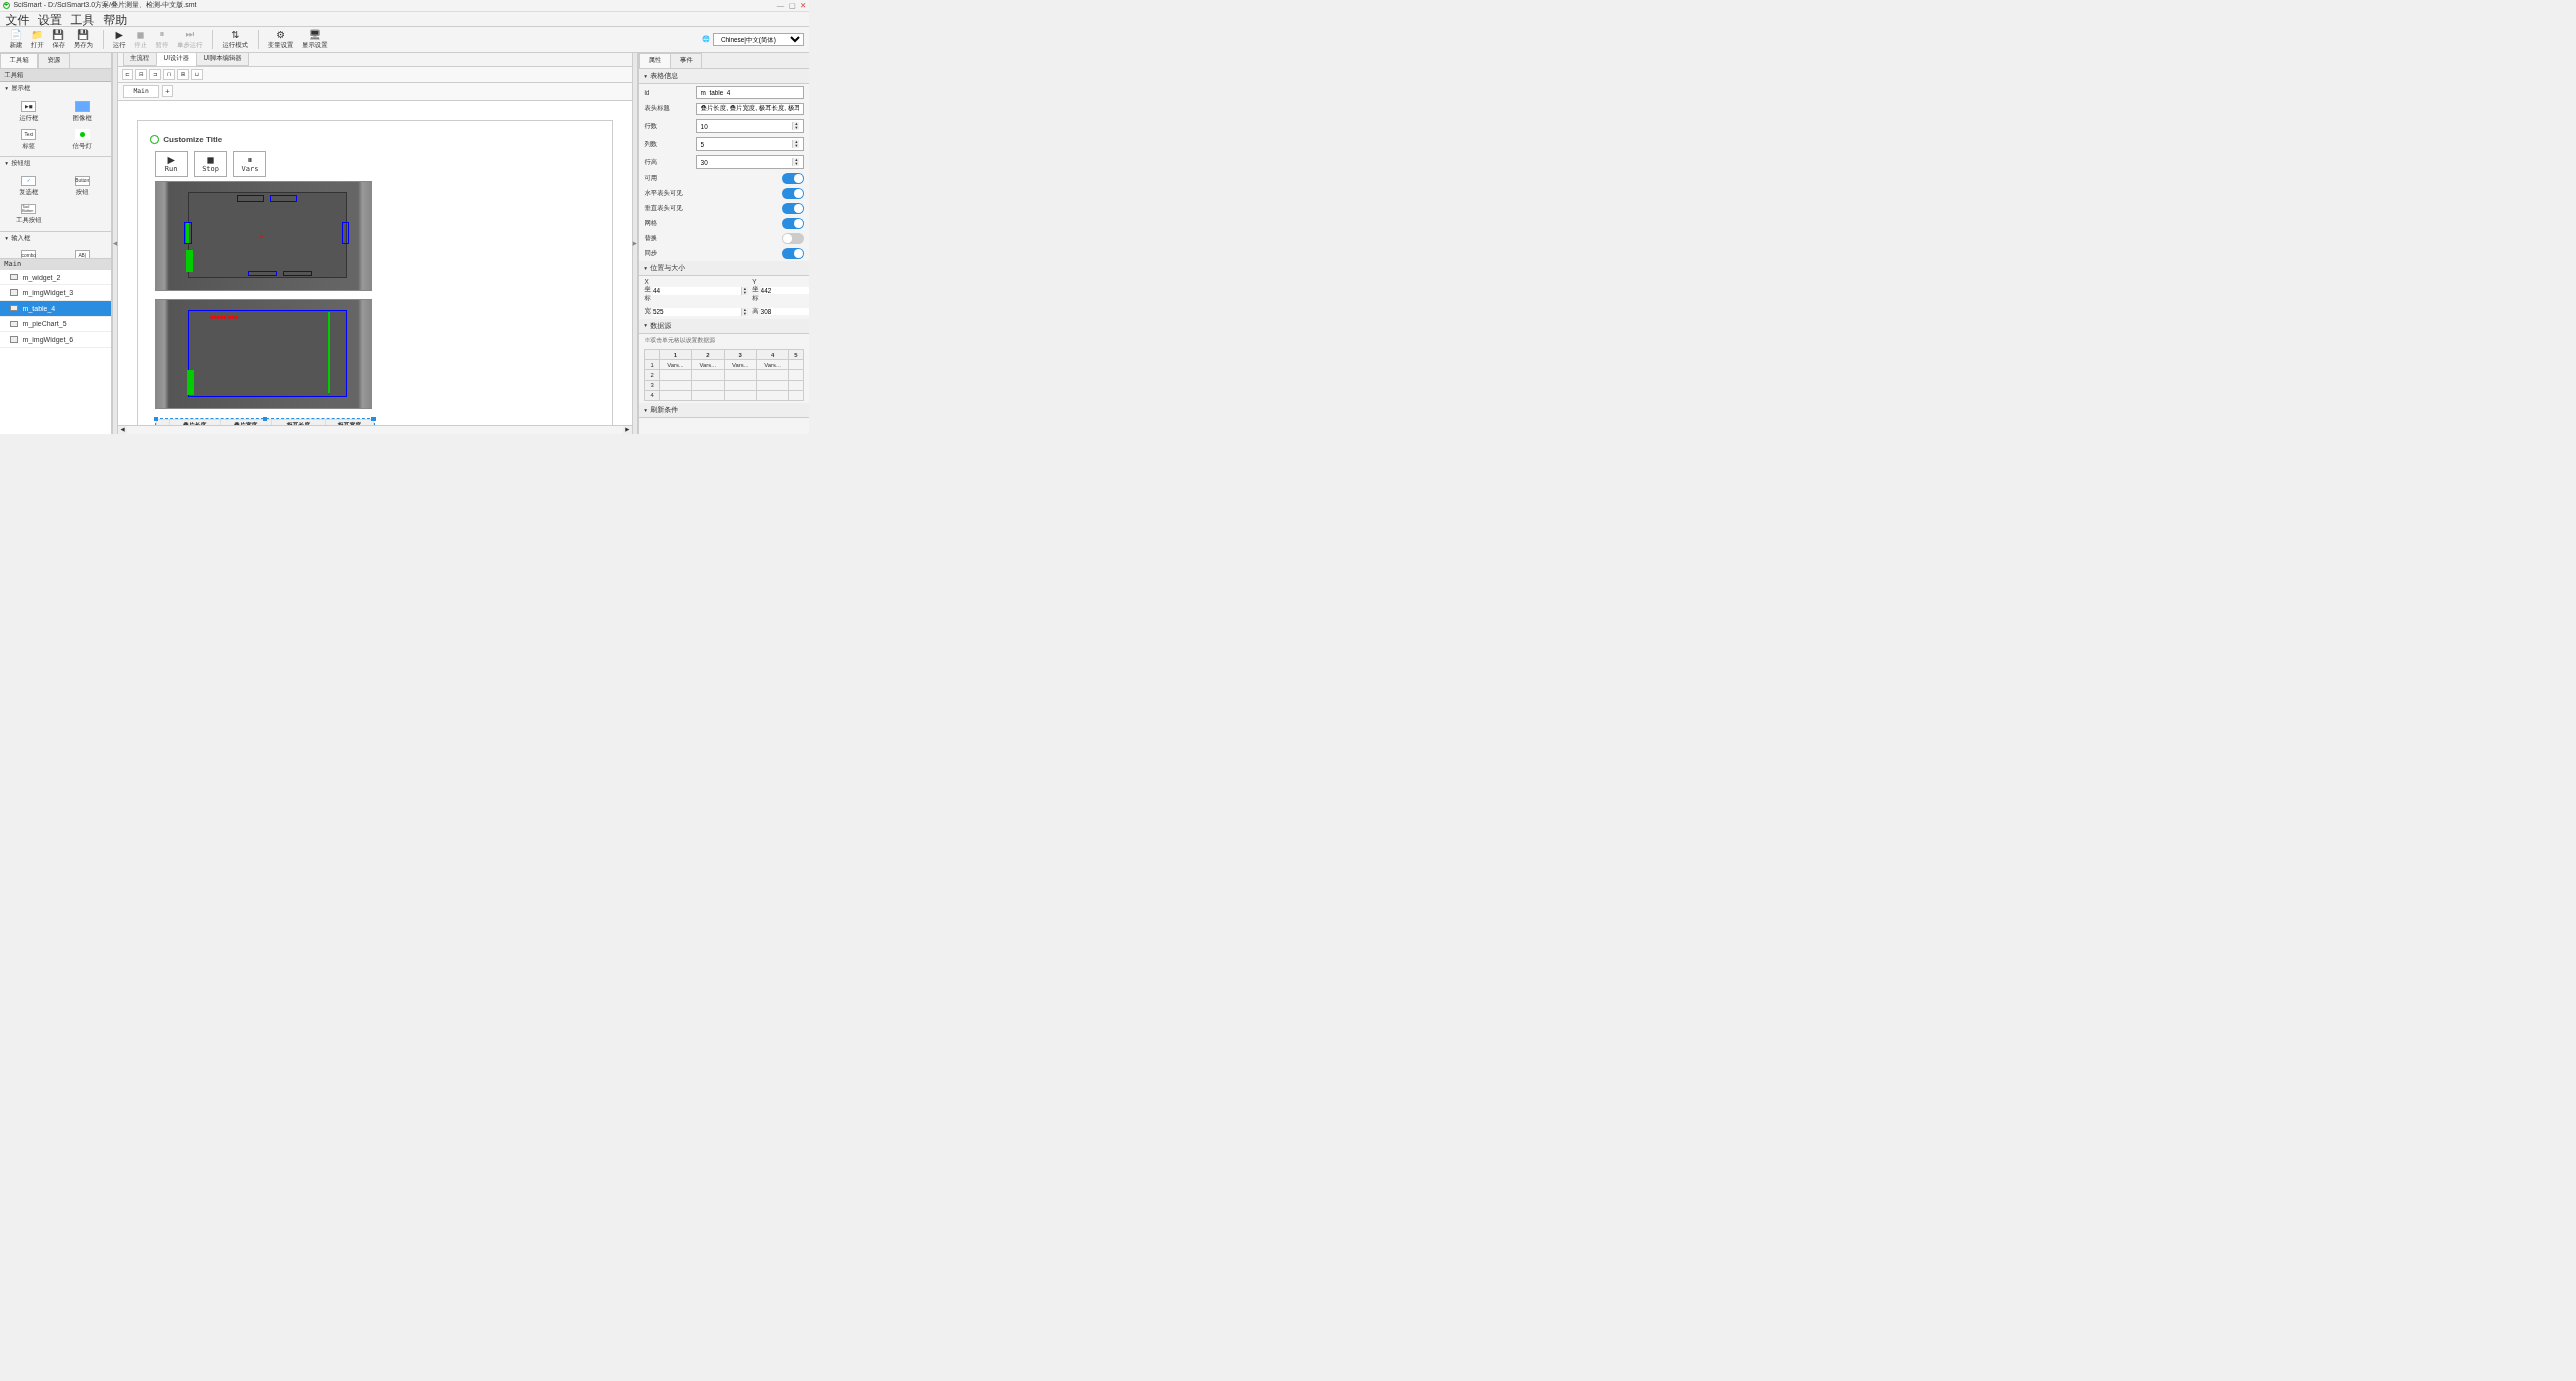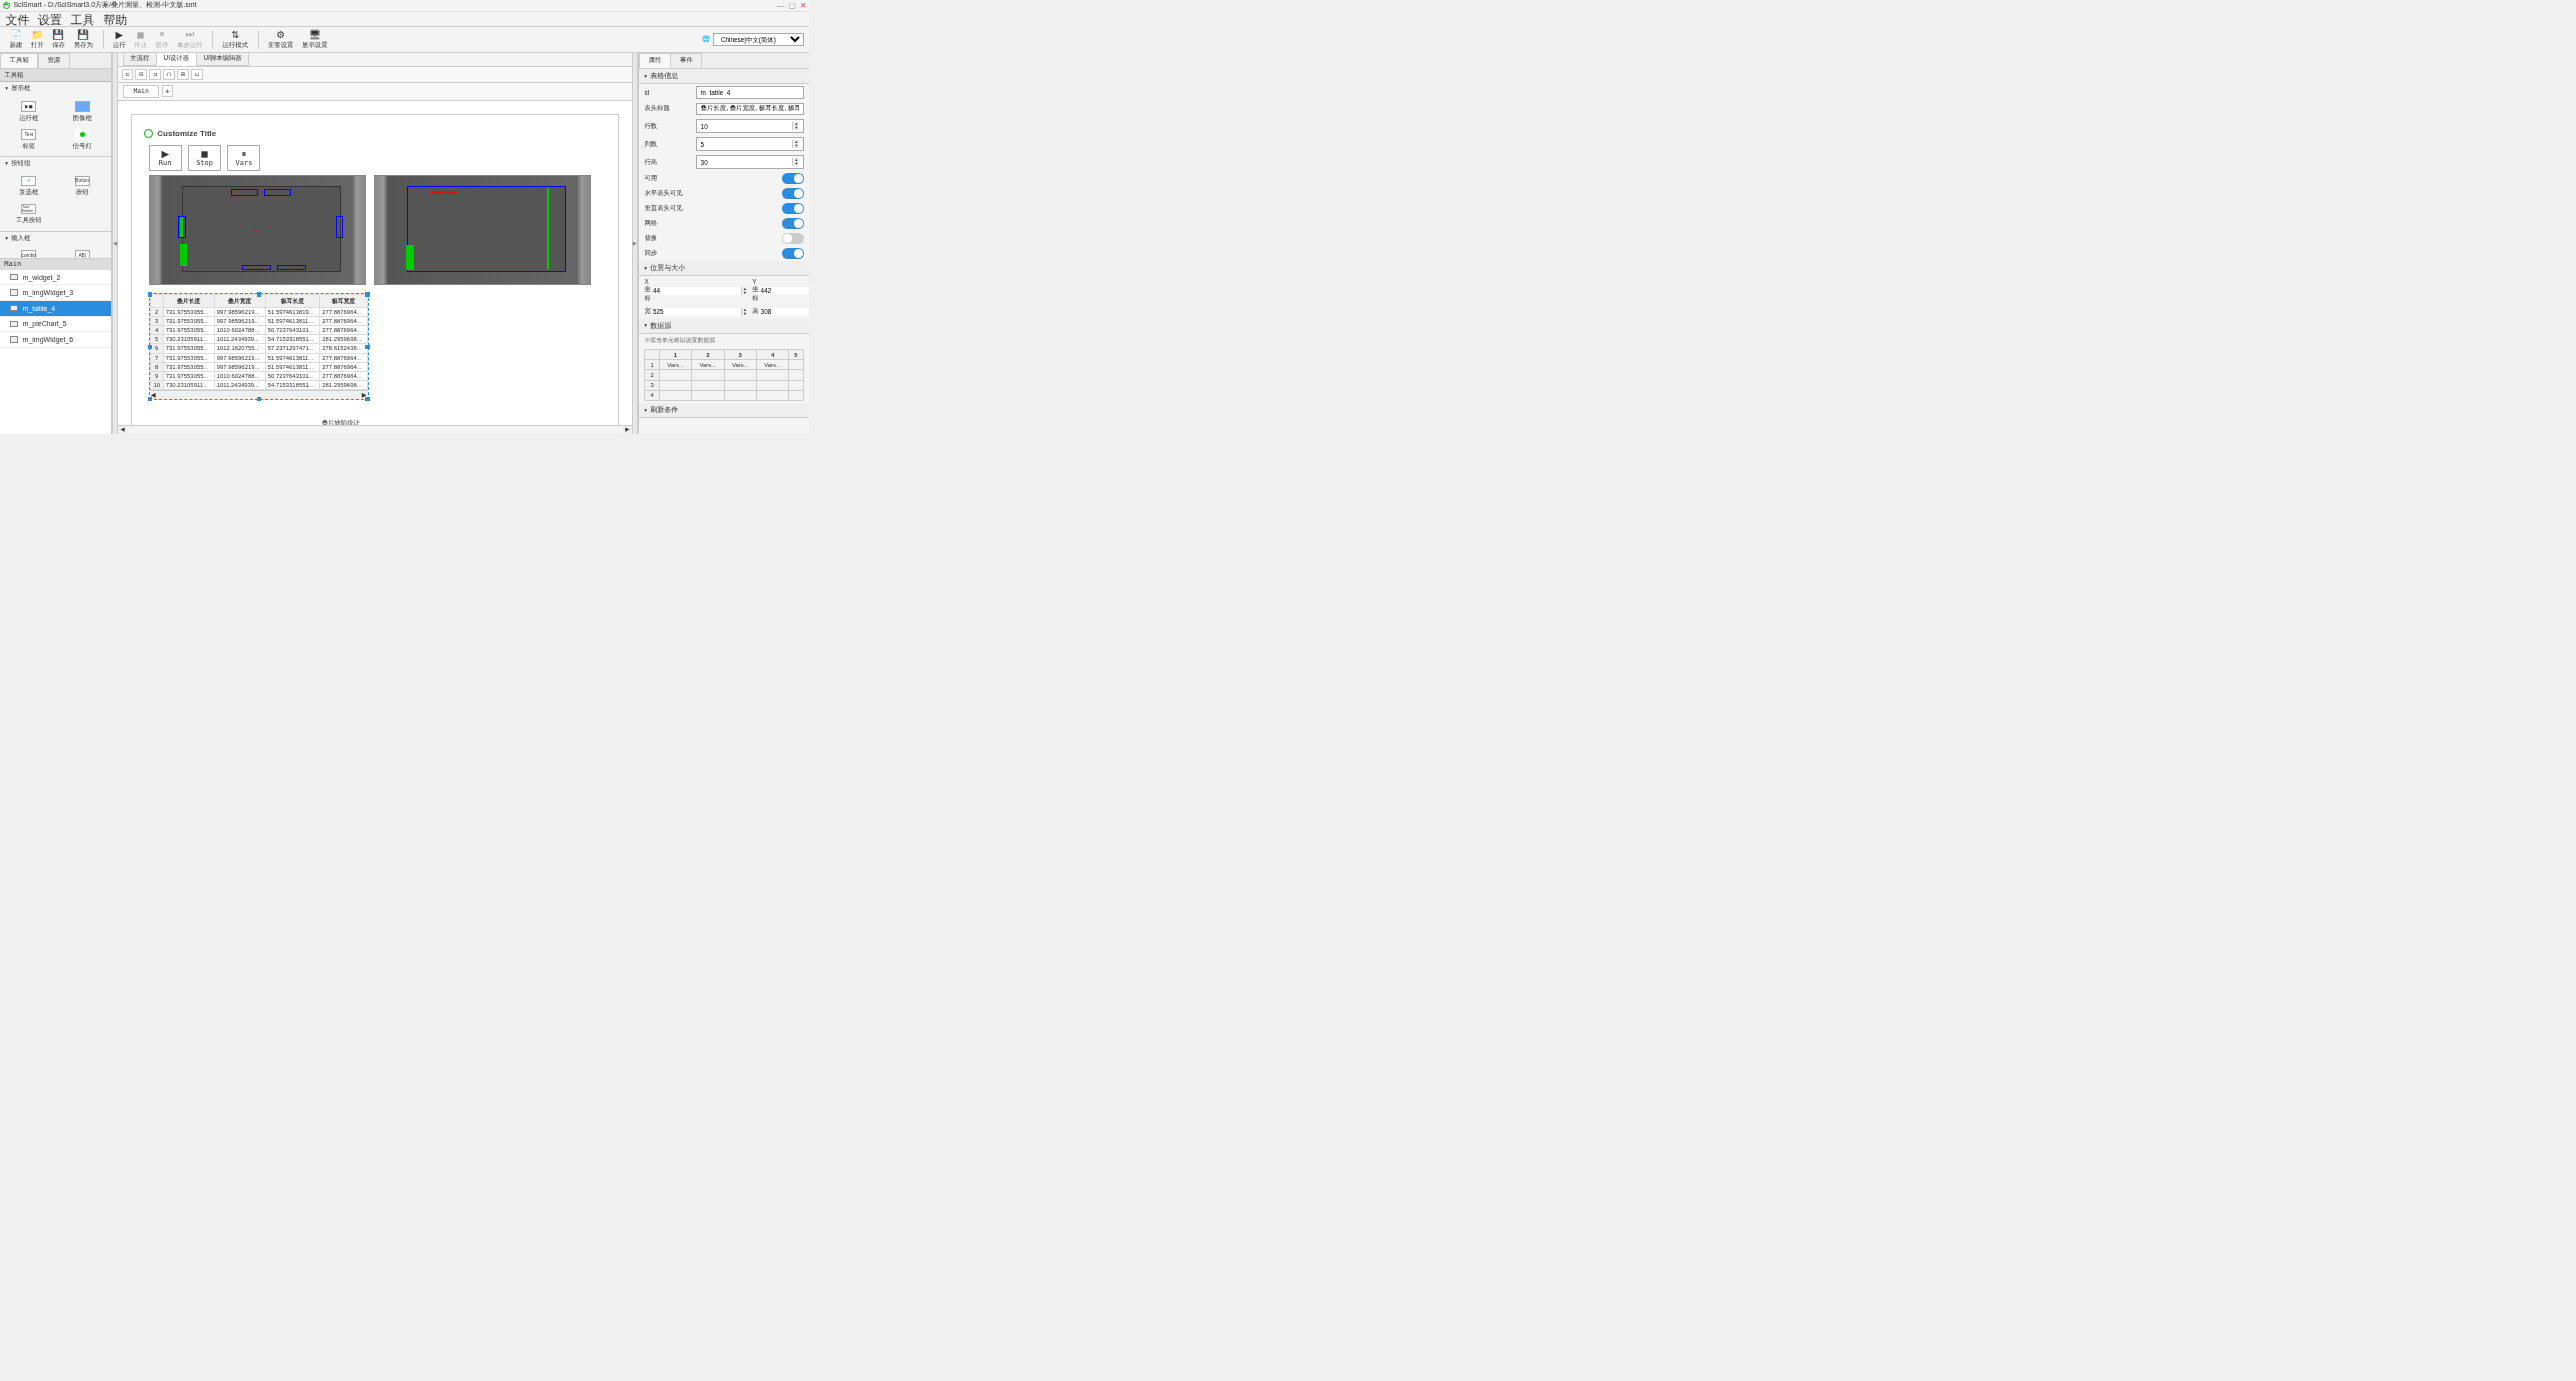--- a/index.html
+++ b/index.html
@@ -42,21 +42,21 @@
 .center-panel { flex: 1; display: flex; flex-direction: column; background: #f4f4f4; overflow: hidden; }
 .center-tabs { display: flex; padding-left: 4.3px; background: #f4f4f4; height: 14px; align-items: flex-end; border-bottom: 0.5px solid #ccc; }
 .ctab { padding: 2.1px 6.4px; border: 0.5px solid #ccc; background: #eee; margin-right: -0.5px; cursor: pointer; font-size: 6.4px; }
 .ctab.active { background: #fff; border-bottom: 0.5px solid #fff; }
 .align-bar { display: flex; padding: 2.1px 3.2px; gap: 2.1px; border-bottom: 0.5px solid #ccc; background: #f8f8f8; }
 .align-btn { width: 11.8px; height: 10.7px; border: 0.5px solid #ccc; background: #fff; cursor: pointer; font-size: 5.4px; display: flex; align-items: center; justify-content: center; }
 .page-tabs { display: flex; padding: 2.1px 4.3px; background: #f8f8f8; border-bottom: 0.5px solid #ccc; align-items: center; }
 .page-tab { padding: 1.6px 9.7px; border: 0.5px solid #ccc; background: #fff; margin-right: 2.1px; font-family: monospace; cursor: pointer; }
 .add-tab { width: 11.8px; height: 11.8px; border: 0.5px solid #ccc; background: #fff; font-size: 7.5px; display: flex; align-items: center; justify-content: center; cursor: pointer; }
 .design-area { flex: 1; overflow: auto; background: #fff; position: relative; }
-.design-canvas { border: 0.5px solid #ccc; margin: 13px; padding: 12px; position: relative; }
+.design-canvas { border: 0.5px solid #ccc; margin: 19px; padding: 12px; position: relative; }
 .dc-title { display: flex; align-items: center; gap: 4.3px; font-size: 8px; font-weight: bold; color: #444; padding: 2.1px 0; }
 .dc-title .logo-s { width: 8.6px; height: 8.6px; border: 1.1px solid #0a0; border-radius: 50%; }
 .run-bar { display: flex; gap: 6.4px; padding: 4.3px; }
 .run-btn { width: 33px; display: flex; flex-direction: column; align-items: center; border: 0.5px solid #aaa; padding: 2.1px 0; cursor: pointer; background: #fff; }
 .run-btn .rb-icon { font-size: 9.7px; height: 11.8px; }
 .run-btn .rb-label { font-size: 7px; font-family: monospace; }
 .content-grid { display: flex; flex-wrap: wrap; gap: 8.6px; padding: 0 4.3px; }
 .img-box { width: 217px; height: 110px; border: 0.5px solid #888; background: linear-gradient(90deg, #888 0%, #999 4%, #555 6%, #666 94%, #999 96%, #888 100%); position: relative; overflow: hidden; }
 .img-inner { position: absolute; top: 9.7px; left: 32px; right: 24px; bottom: 11.8px; background: #555; border: 0.5px solid #333; }
 .blue-rect { position: absolute; border: 1.1px solid #00f; }

